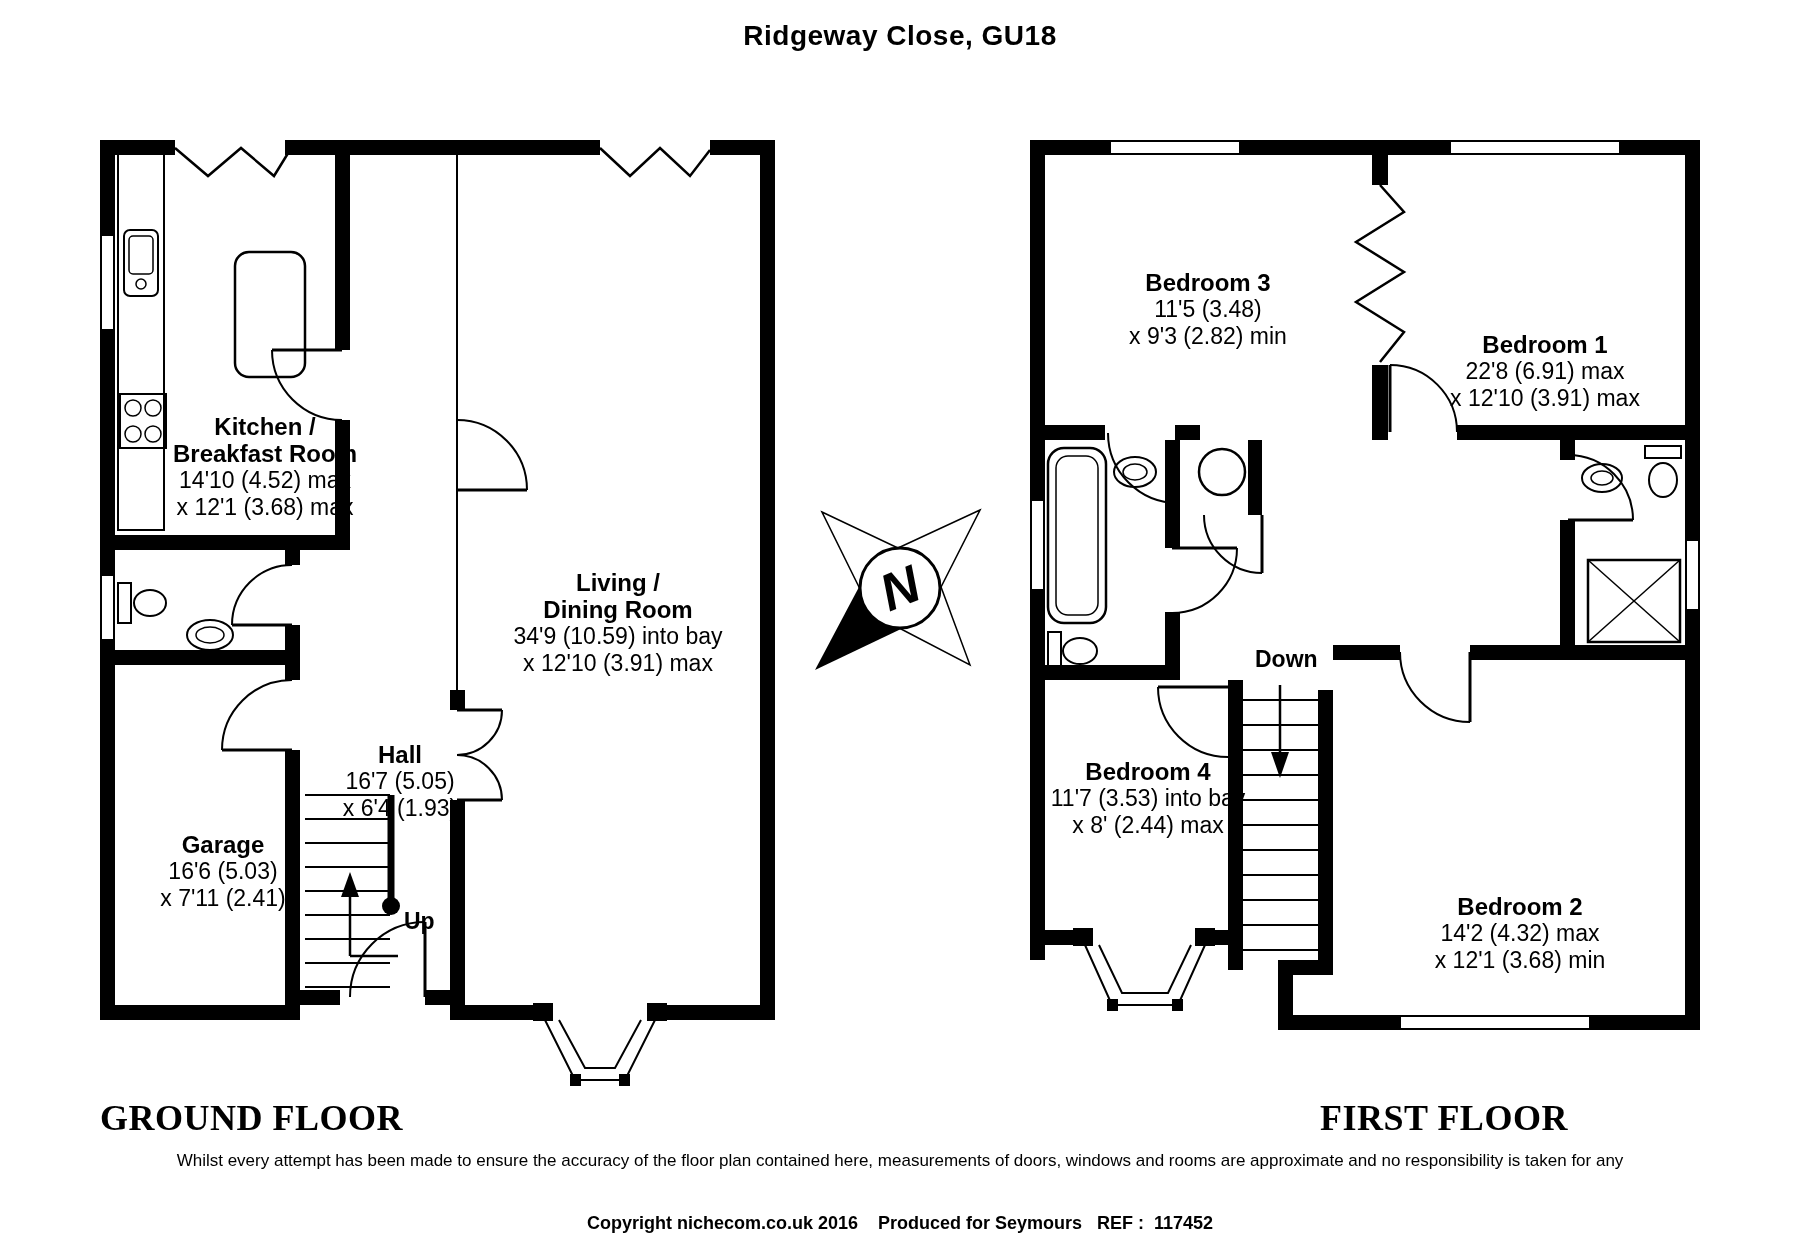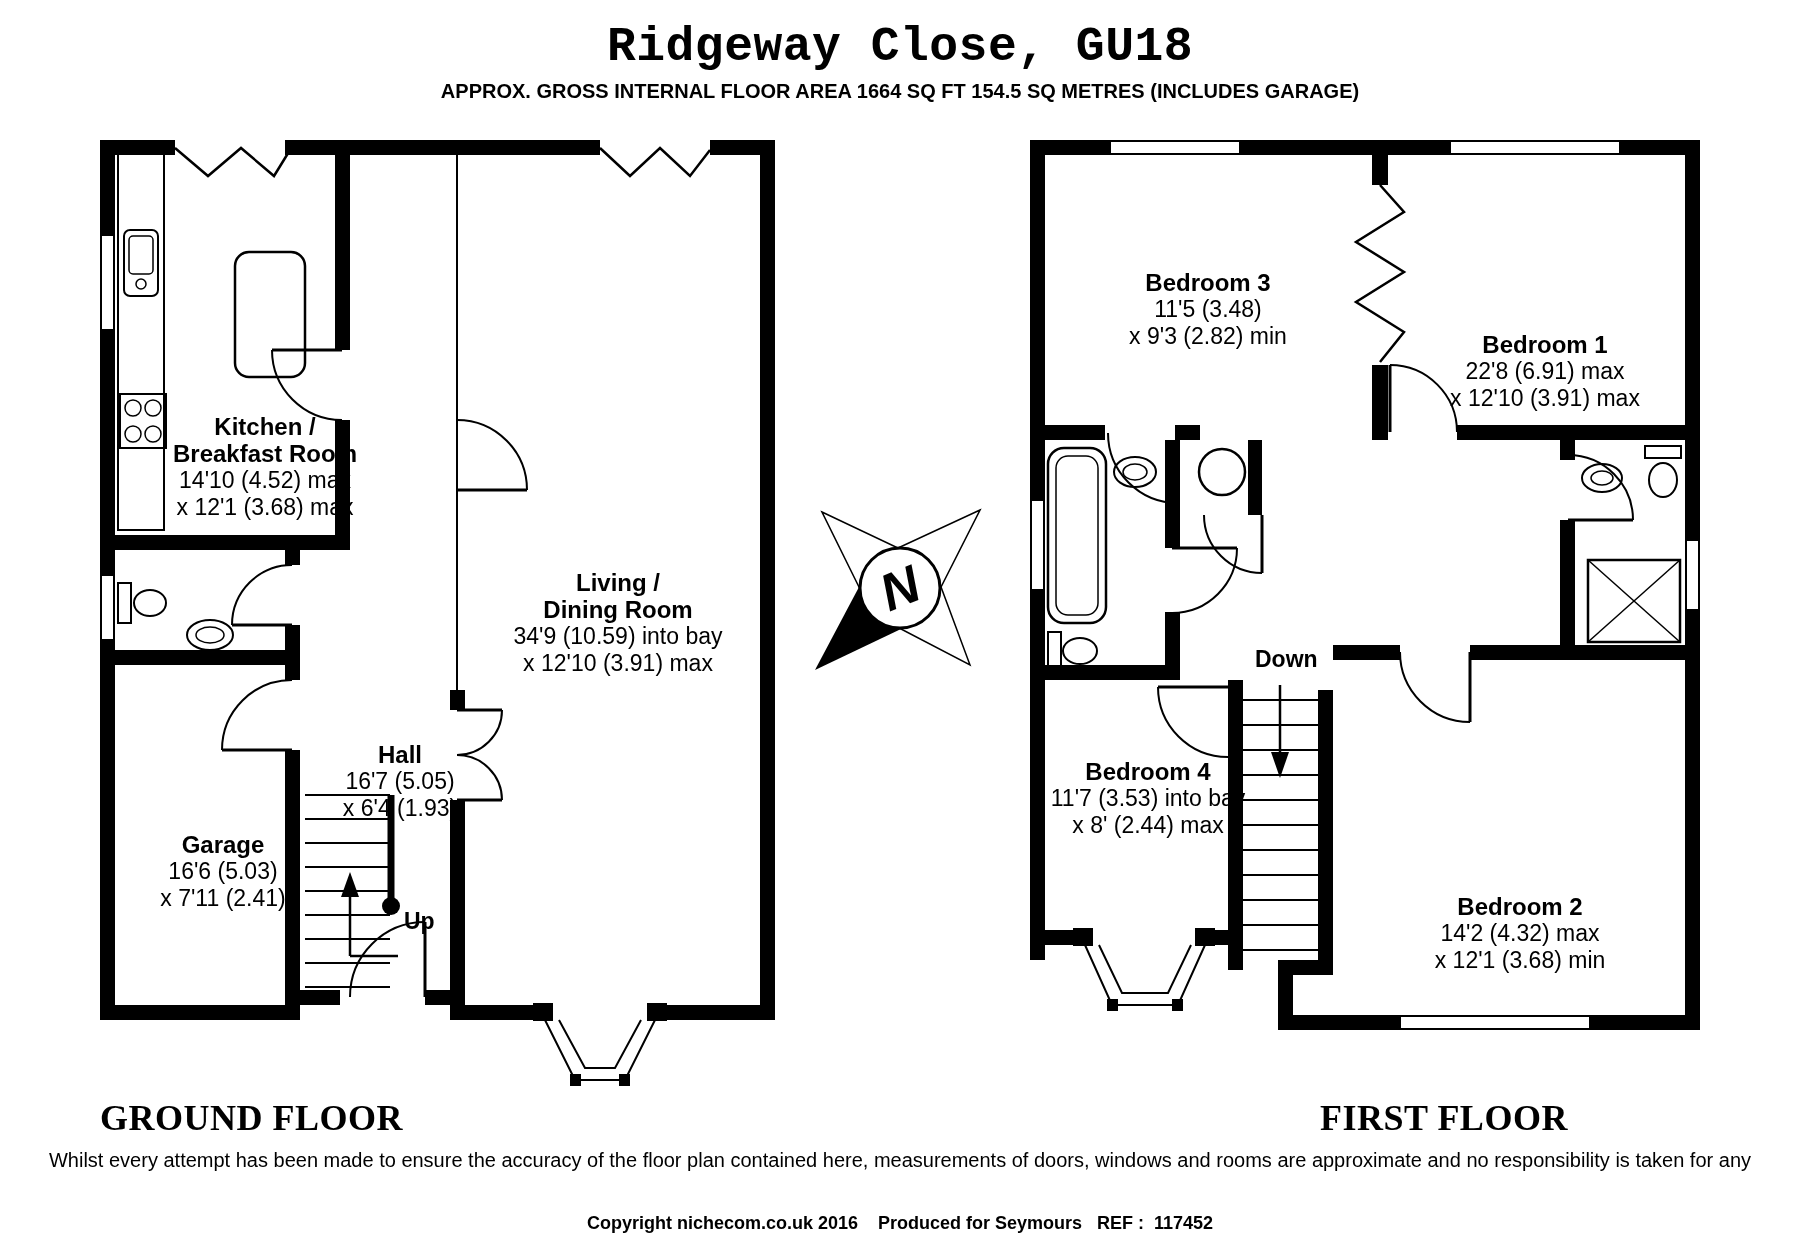--- a/index.html
+++ b/index.html
@@ -1,27 +1,27 @@
 <!DOCTYPE html>
 <html><head>
 <meta charset="utf-8">
 <style>
   html,body{margin:0;padding:0;background:#ffffff;}
   .page{position:relative;width:1800px;height:1238px;background:#ffffff;overflow:hidden;
         font-family:"Liberation Sans", sans-serif;color:#000;}
   .abs{position:absolute;}
   .ctr{transform:translateX(-50%);text-align:center;white-space:nowrap;}
-  .title{font-size:48px;font-weight:bold;letter-spacing:0.5px;font-family:Liberation Mono, monospace;}
+  .title{font-size:28px;font-weight:bold;letter-spacing:0.5px;}
   .subtitle{font-size:20px;font-weight:bold;}
   .room-label{position:absolute;transform:translateX(-50%);text-align:center;
               font-size:23px;line-height:27px;white-space:nowrap;margin-top:31px;}
   .room-label .rname{font-weight:bold;font-size:24px;}
   .floor-label{font-size:36px;font-weight:bold;letter-spacing:0.5px;font-family:Liberation Serif, serif;}
   .stair-label{font-size:23px;font-weight:bold;}
-  .disclaimer{font-size:20px;line-height:21px;}
+  .disclaimer{font-size:17px;line-height:21px;}
   .copyright{font-size:18px;font-weight:bold;white-space:pre;}
   svg{position:absolute;left:0;top:0;}
   .w{fill:#000000;stroke:none;}
   .thin{fill:none;stroke:#000000;stroke-width:2;}
   .thin15{fill:none;stroke:#000000;stroke-width:1.5;}
   .mid{fill:none;stroke:#000000;stroke-width:2.5;}
   .leaf{fill:none;stroke:#000000;stroke-width:3;}
   .winline{stroke:#000000;stroke-width:2;}
 </style>
 </head>
@@ -296,21 +296,20 @@
       <path d="M980,510 L898,548 L941,587 Z" fill="#ffffff" stroke="#000" stroke-width="1.5"></path>
       <path d="M970,665 L941,587 L901,629 Z" fill="#ffffff" stroke="#000" stroke-width="1.5"></path>
       <path d="M822,512 L898,548 L859,587 Z" fill="#ffffff" stroke="#000" stroke-width="1.5"></path>
       <path d="M815,670 L859,587 L901,629 Z" fill="#000000"></path>
       <circle cx="900" cy="588" r="40" fill="#ffffff" stroke="#000" stroke-width="3"></circle>
       <text x="900" y="606" transform="rotate(-22 900 588)" text-anchor="middle" font-family="Liberation Sans, sans-serif" font-size="52" font-weight="bold" font-style="italic">N</text>
     </g>
   </svg>
 
   <div class="abs ctr title" style="left:900px;top:20px;">Ridgeway Close, GU18</div>
-  <div class="abs ctr subtitle" style="left:900px;top:80px;">APPROX. GROSS INTERNAL FLOOR AREA 1664 SQ FT 154.5 SQ METRES (INCLUDES GARAGE)</div>
 
   <div class="room-label" style="left:265px;top:382px;">
     <div class="rname">Kitchen /</div>
     <div class="rname">Breakfast Room</div>
     <div class="rdim">14'10 (4.52) max</div>
     <div class="rdim">x 12'1 (3.68) max</div>
   </div>
   <div class="room-label" style="left:618px;top:538px;">
     <div class="rname">Living /</div>
     <div class="rname">Dining Room</div>

